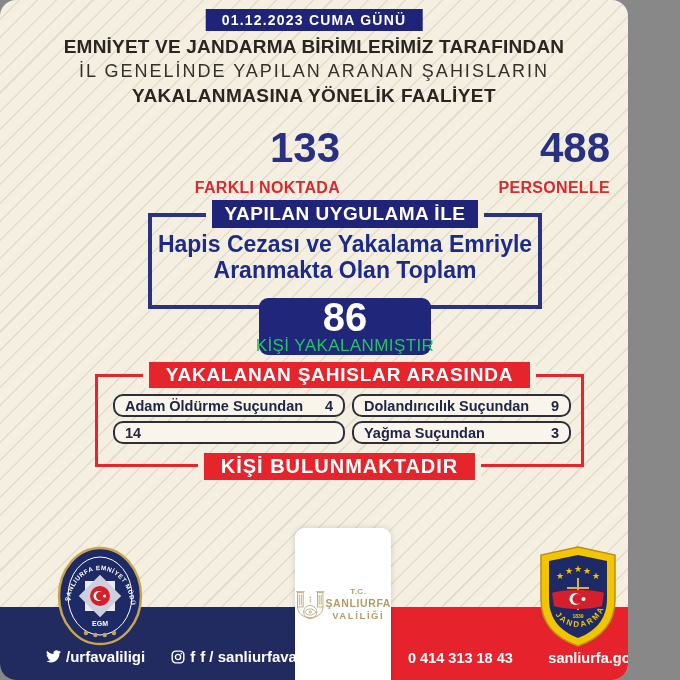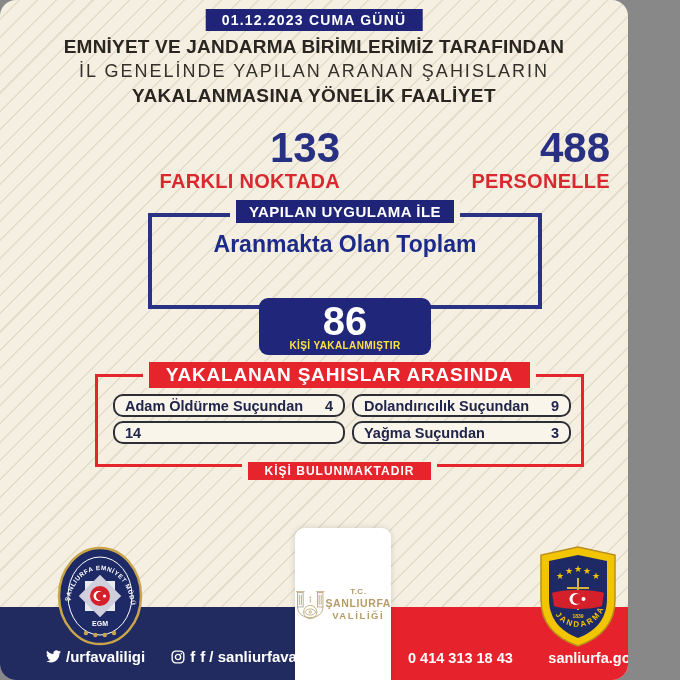--- a/index.html
+++ b/index.html
@@ -18,54 +18,54 @@
   }
   
   .header{position:absolute; top:36px; left:0; width:100%; text-align:center; color:#292621;}
   .header .h1{font-size:19px; font-weight:800; letter-spacing:0.2px;}
   .header .h2{font-size:18px; font-weight:500; letter-spacing:2px; margin-top:3px; color:#33302a;}
   .header .h3{font-size:19px; font-weight:800; letter-spacing:0.4px; margin-top:3px;}
   
   .stats{position:absolute; top:127px; left:70px; width:540px; display:flex;}
   .stat{flex:1; text-align:right;}
   .stat .value{font-size:42px; font-weight:800; color:#283081; line-height:1;}
-  .stat .label{font-size:20px; font-weight:800; color:#d8292f; letter-spacing:0.3px; margin-top:1px;}
+  .stat .label{font-size:16px; font-weight:800; color:#d8292f; letter-spacing:0.3px; margin-top:10px;}
   
   .op-box{
     position:absolute; left:148px; top:213px; width:386px; height:88px;
     border:4px solid #2a3284;
   }
   .badge-wrap{position:absolute; left:0; width:100%; text-align:center;}
   .op-badge-wrap{top:-17px;}
   .badge-outline{display:inline-block; background:#f5efe2; padding:0 6px;}
   .op-badge{
     display:inline-block; background:#1f2478; color:#fff;
-    font-size:15px; font-weight:800; letter-spacing:0.5px; padding:3px 13px; white-space:nowrap;
+    font-size:19px; font-weight:800; letter-spacing:0.5px; padding:3px 13px; white-space:nowrap;
   }
   .op-lines{margin-top:15px; text-align:center; font-size:23px; font-weight:800; color:#1c2b87; line-height:1.12;}
   .total-box{
     position:absolute; top:61px; left:50%; transform:translateX(-50%);
     width:172px; height:57px; background:#202679; border-radius:9px;
     display:flex; flex-direction:column; align-items:center; justify-content:center; z-index:2;margin-top:20px;
   }
   .total-value{color:#fff; font-size:40px; font-weight:800; line-height:0.95;}
-  .total-label{color:#fde047; font-size:10px; font-weight:700; letter-spacing:0.4px; white-space:nowrap;}
+  .total-label{color:#22c55e; font-size:17px; font-weight:400; letter-spacing:0.4px; white-space:nowrap;}
   
   .crimes-box{
     position:absolute; left:95px; top:374px; width:483px; height:87px;
     border:3px solid #e6242c;
   }
   .crimes-badge-top{top:-15px;}
   .crimes-badge-bottom{bottom:-16px;}
   .red-badge{
     display:inline-block; background:#e6242c; color:#fff;
     font-weight:800; padding:2px 17px; white-space:nowrap;
   }
   .red-badge.top{font-size:19px; letter-spacing:0.8px;}
-  .red-badge.bottom{font-size:12px; letter-spacing:1px;}
+  .red-badge.bottom{font-size:20px; letter-spacing:1px;}
   .pill-grid{
     position:absolute; left:15px; top:17px; width:458px;
     display:grid; grid-template-columns:232px 1fr; column-gap:7px; row-gap:4px;
   }
   .pill{
     height:19px; background:#faf5ea; border:2px solid #2d2e36; border-radius:10px;
     display:flex; align-items:center; justify-content:space-between;
     padding:0 10px; font-size:14.5px; font-weight:800; color:#20254a; white-space:nowrap;
   }
   
@@ -112,20 +112,21 @@
       <div class="value">488</div>
       <div class="label">PERSONELLE</div>
     </div>
   </div>
 
   <div class="op-box">
     <div class="badge-wrap op-badge-wrap">
       <span class="badge-outline"><span class="op-badge">YAPILAN UYGULAMA İLE</span></span>
     </div>
     <div class="op-lines">
+      <div>Hapis Cezası ve Yakalama Emriyle</div>
       <div>Aranmakta Olan Toplam</div>
     </div>
     <div class="total-box">
       <div class="total-value">86</div>
       <div class="total-label">KİŞİ YAKALANMIŞTIR</div>
     </div>
   </div>
 
   <div class="crimes-box">
     <div class="badge-wrap crimes-badge-top">

